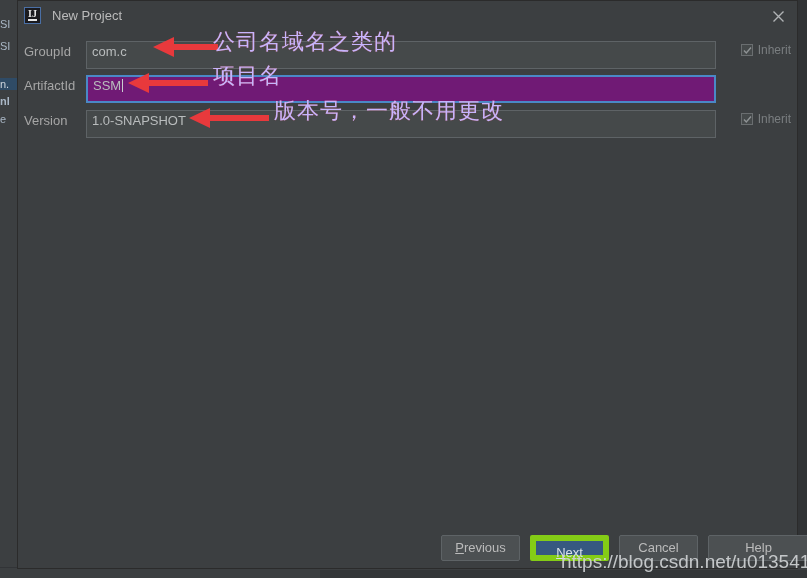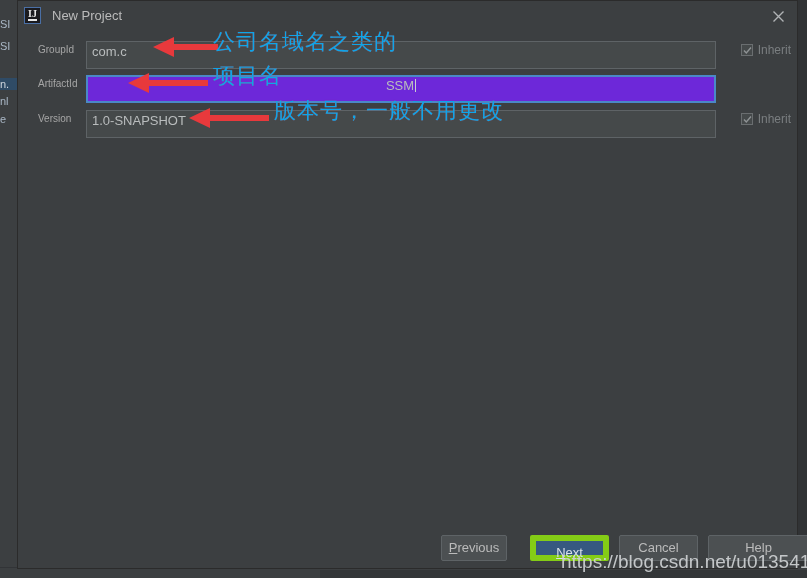--- a/index.html
+++ b/index.html
@@ -138,47 +138,46 @@
     width: 100%;
   }
   .row {
     position: absolute;
     left: 0;
     width: 100%;
     height: 24px;
   }
   .row-label {
     position: absolute;
-    left: 20px;
+    left: 6px;
     top: 3px;
     width: 66px;
-    font-size: 10px;
+    font-size: 13px;
     color: #a6a6a6;
   }
   .field {
     position: absolute;
     left: 68px;
     top: 0;
     width: 630px;
     height: 28px;
     box-sizing: border-box;
     background: #45494a;
     border: 1px solid #5e6366;
     color: #b9bcbd;
     font-size: 13px;
     line-height: 20px;
     padding: 0 5px;
     overflow: hidden;
     white-space: nowrap;
   }
   .field.focused {
-    background: #6d28d9;
+    background: #701a75;
     border: 2px solid #4a88c7;
     line-height: 18px;
-    text-align: center;
   }
   .caret {
     display: inline-block;
     width: 1px;
     height: 13px;
     background: #c8cdd0;
     vertical-align: -2px;
     margin-left: 1px;
   }
   .inherit {
@@ -201,21 +200,21 @@
   }
   .cbox svg { position: absolute; left: 1px; top: 1px; }
 
   
   .anno-arrow {
     position: absolute;
     pointer-events: none;
   }
   .anno-text {
     position: absolute;
-    color: #0ea5e9;
+    color: #c4b5fd;
     font-family: "DejaVu Sans", sans-serif;
     font-size: 22px;
     letter-spacing: 1px;
     white-space: nowrap;
     pointer-events: none;
     text-shadow: 0 0 1px rgba(232,57,60,0.6);
   }
 
   
   .buttons {
@@ -260,21 +259,21 @@
 </head>
 <body>
 
 <div id="screen">
 
   <div class="bg-left">
     <div class="bg-left-strip">
       <div class="bg-frag" style="top:18px;">SI</div>
       <div class="bg-frag" style="top:40px;">SI</div>
       <div class="bg-frag sel" style="top:78px;">n.</div>
-      <div class="bg-frag" style="top:95px;">nl</div>
+      <div class="bg-frag" style="top:95px;font-weight:bold;">nl</div>
       <div class="bg-frag" style="top:113px;">e</div>
     </div>
   </div>
   <div class="bg-right"></div>
   <div class="bg-bottom">
     <div class="bg-bottom-inner"></div>
   </div>
 
   <div id="dialog">
 
@@ -318,21 +317,21 @@
             <svg width="9" height="9" viewBox="0 0 9 9">
               <path d="M1 4.5 L3.3 7 L8 1.5" stroke="#8f9395" stroke-width="1.4" fill="none"></path>
             </svg>
           </span><span>Inherit</span>
         </div>
       </div>
 
     </div>
 
     <div class="buttons">
-      <div class="btn" style="left:423px; width:66px;">
+      <div class="btn" style="left:423px; width:79px;">
         <span class="mn">P</span><span>revious</span>
       </div>
       <div class="btn primary" style="left:512px; width:79px;">
         <span class="mn">N</span><span>ext</span>
       </div>
       <div class="btn" style="left:601px; width:79px;">Cancel</div>
       <div class="btn" style="left:690px; width:101px;">Help</div>
     </div>
 
   </div>

